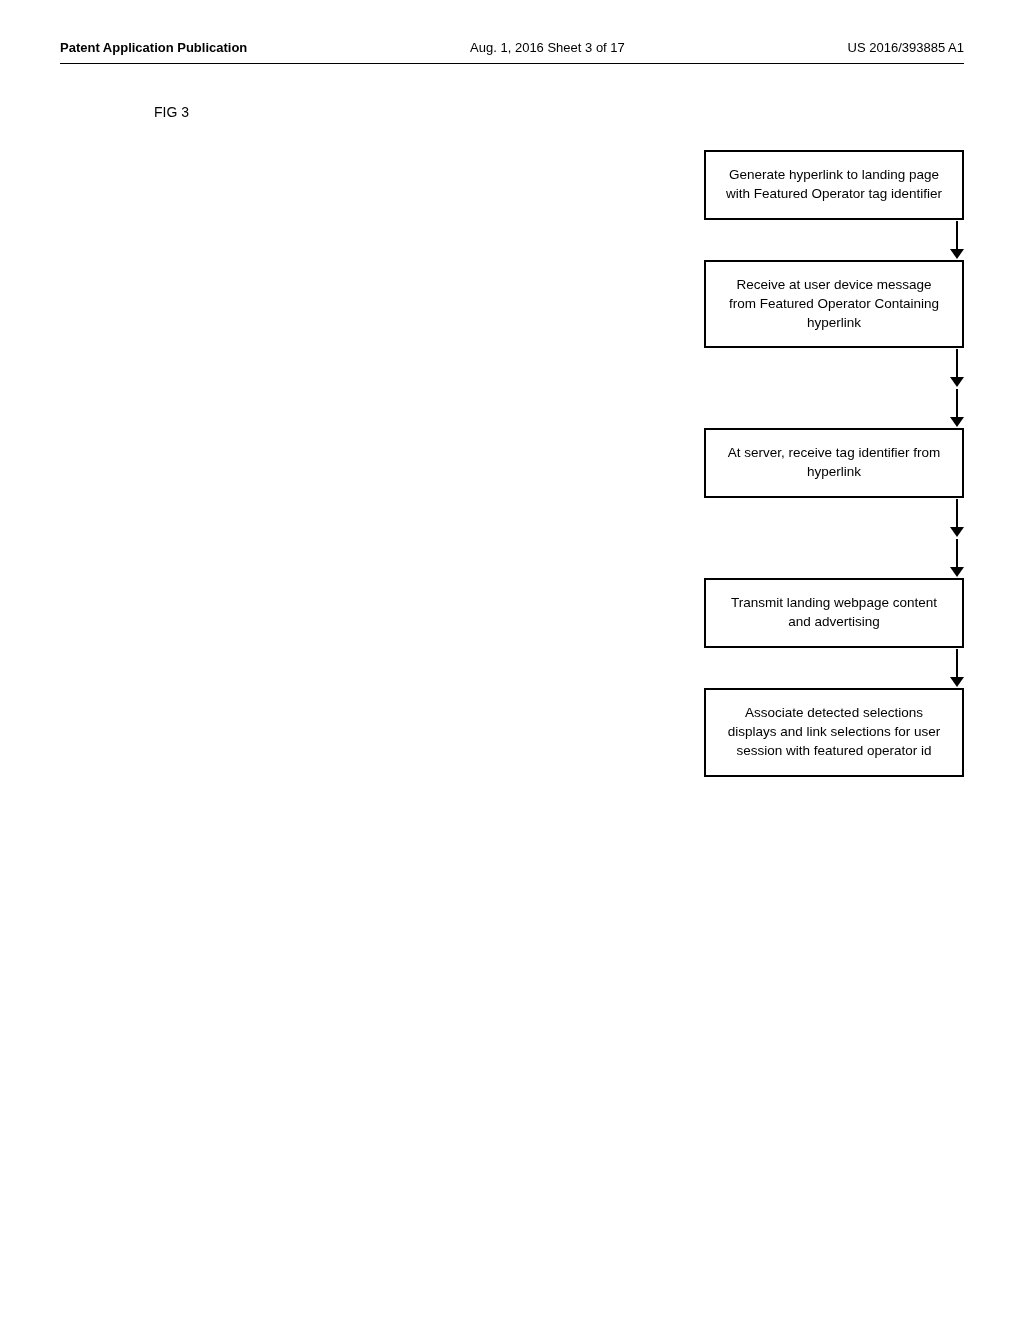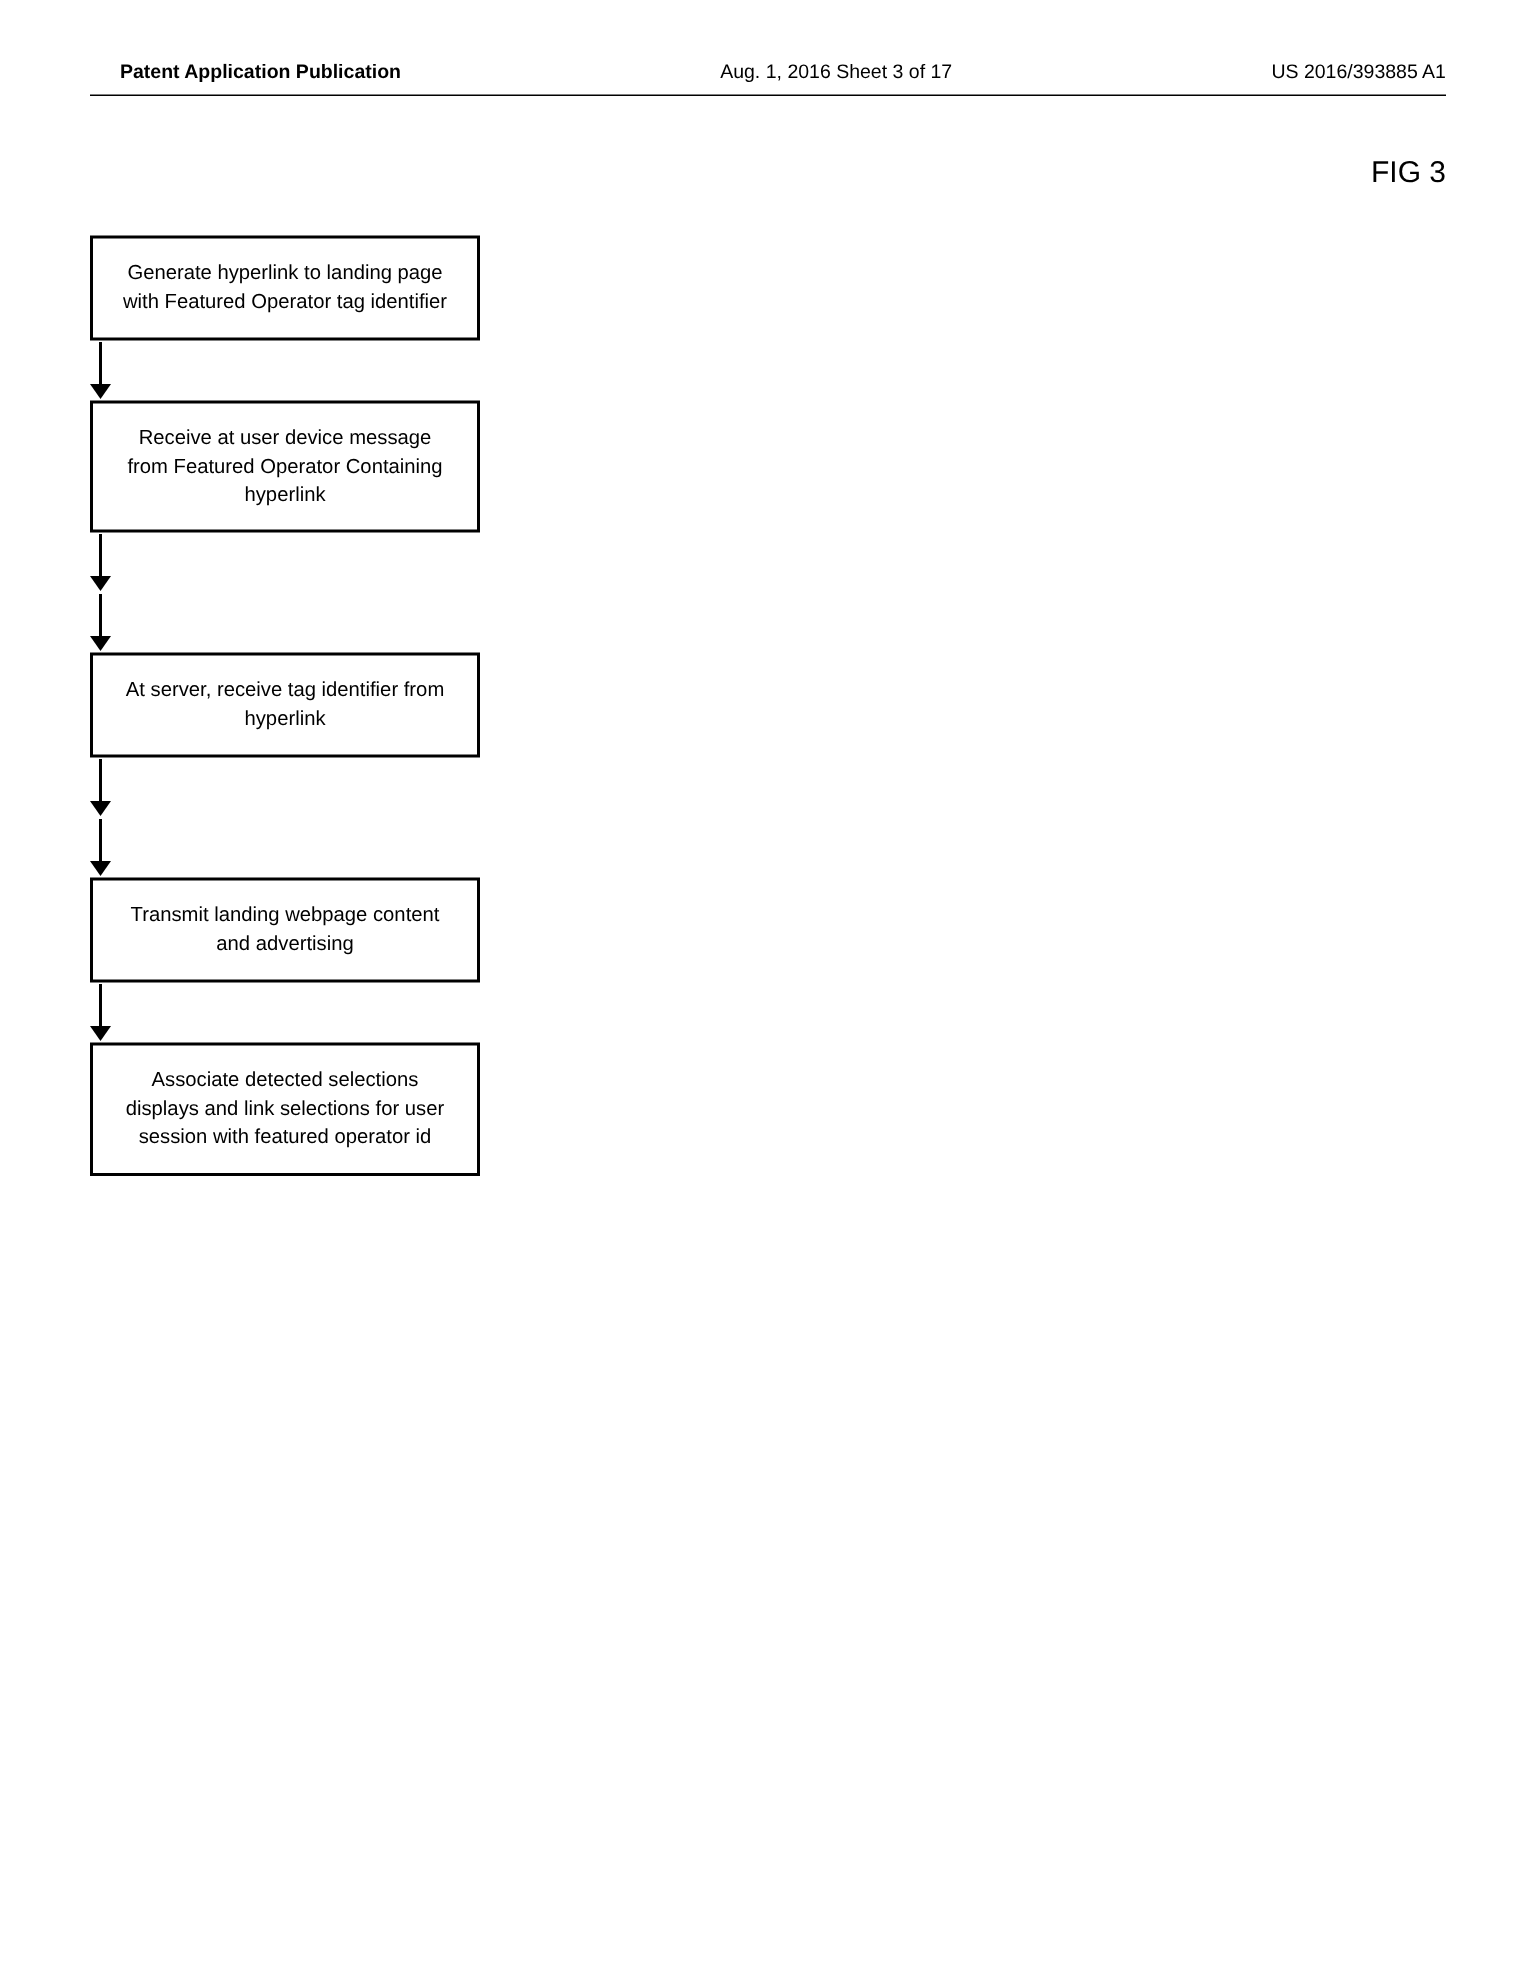--- a/index.html
+++ b/index.html
@@ -29,44 +29,42 @@
       justify-content: space-between;
       align-items: baseline;
       border-bottom: 1px solid #000;
       padding-bottom: 8px;
       margin-bottom: 40px;
     }
 
     .header-left {
       font-size: 13px;
       font-weight: bold;
-      margin-left: 20px;
     }
 
     .header-center {
       font-size: 13px;
       text-align: center;
     }
 
     .header-right {
       font-size: 13px;
     }
 
     .fig-label {
-      font-size: 20px;
+      font-size: 14px;
       font-weight: normal;
       margin-left: 94px;
       margin-bottom: 30px;
-      text-align: right;
     }
 
     .flowchart {
       display: flex;
       flex-direction: column;
-      align-items: flex-start;
+      align-items: flex-end;
       gap: 0;
       margin-top: 10px;
     }
 
     .flow-box {
       border: 2px solid #000;
       width: 260px;
       padding: 14px 16px;
       text-align: center;
       font-size: 13.5px;

